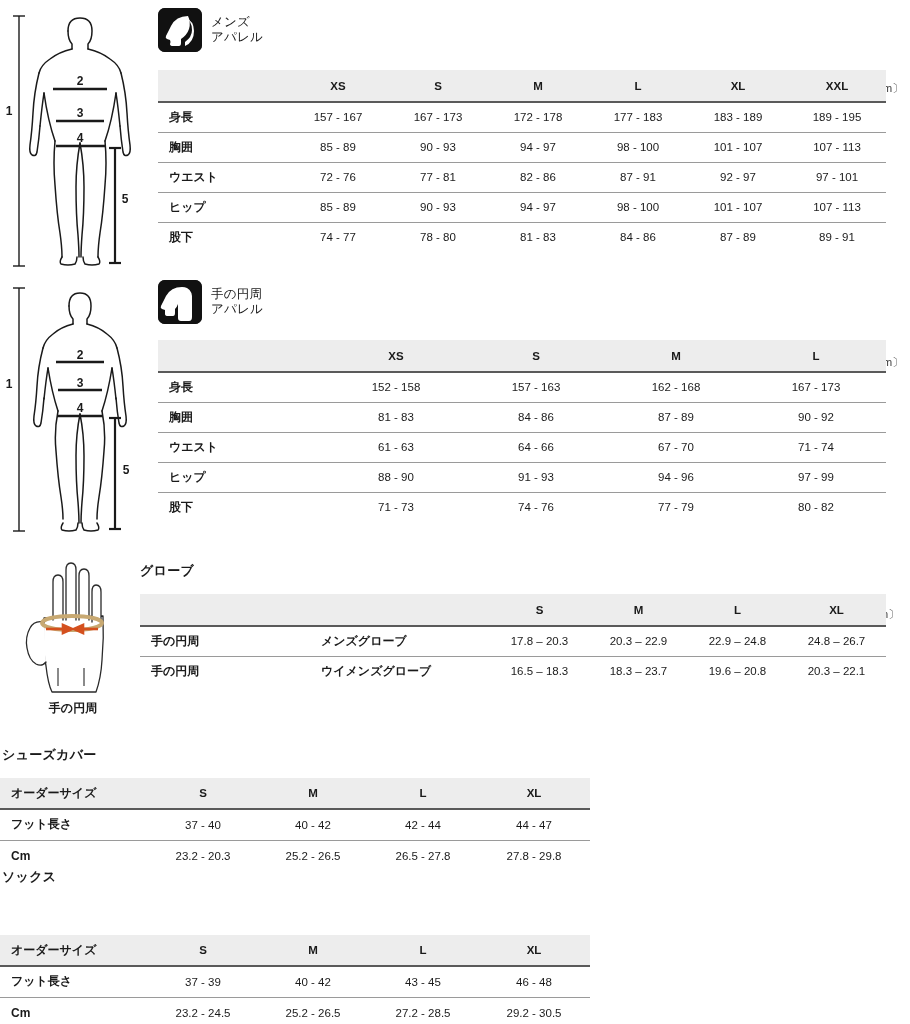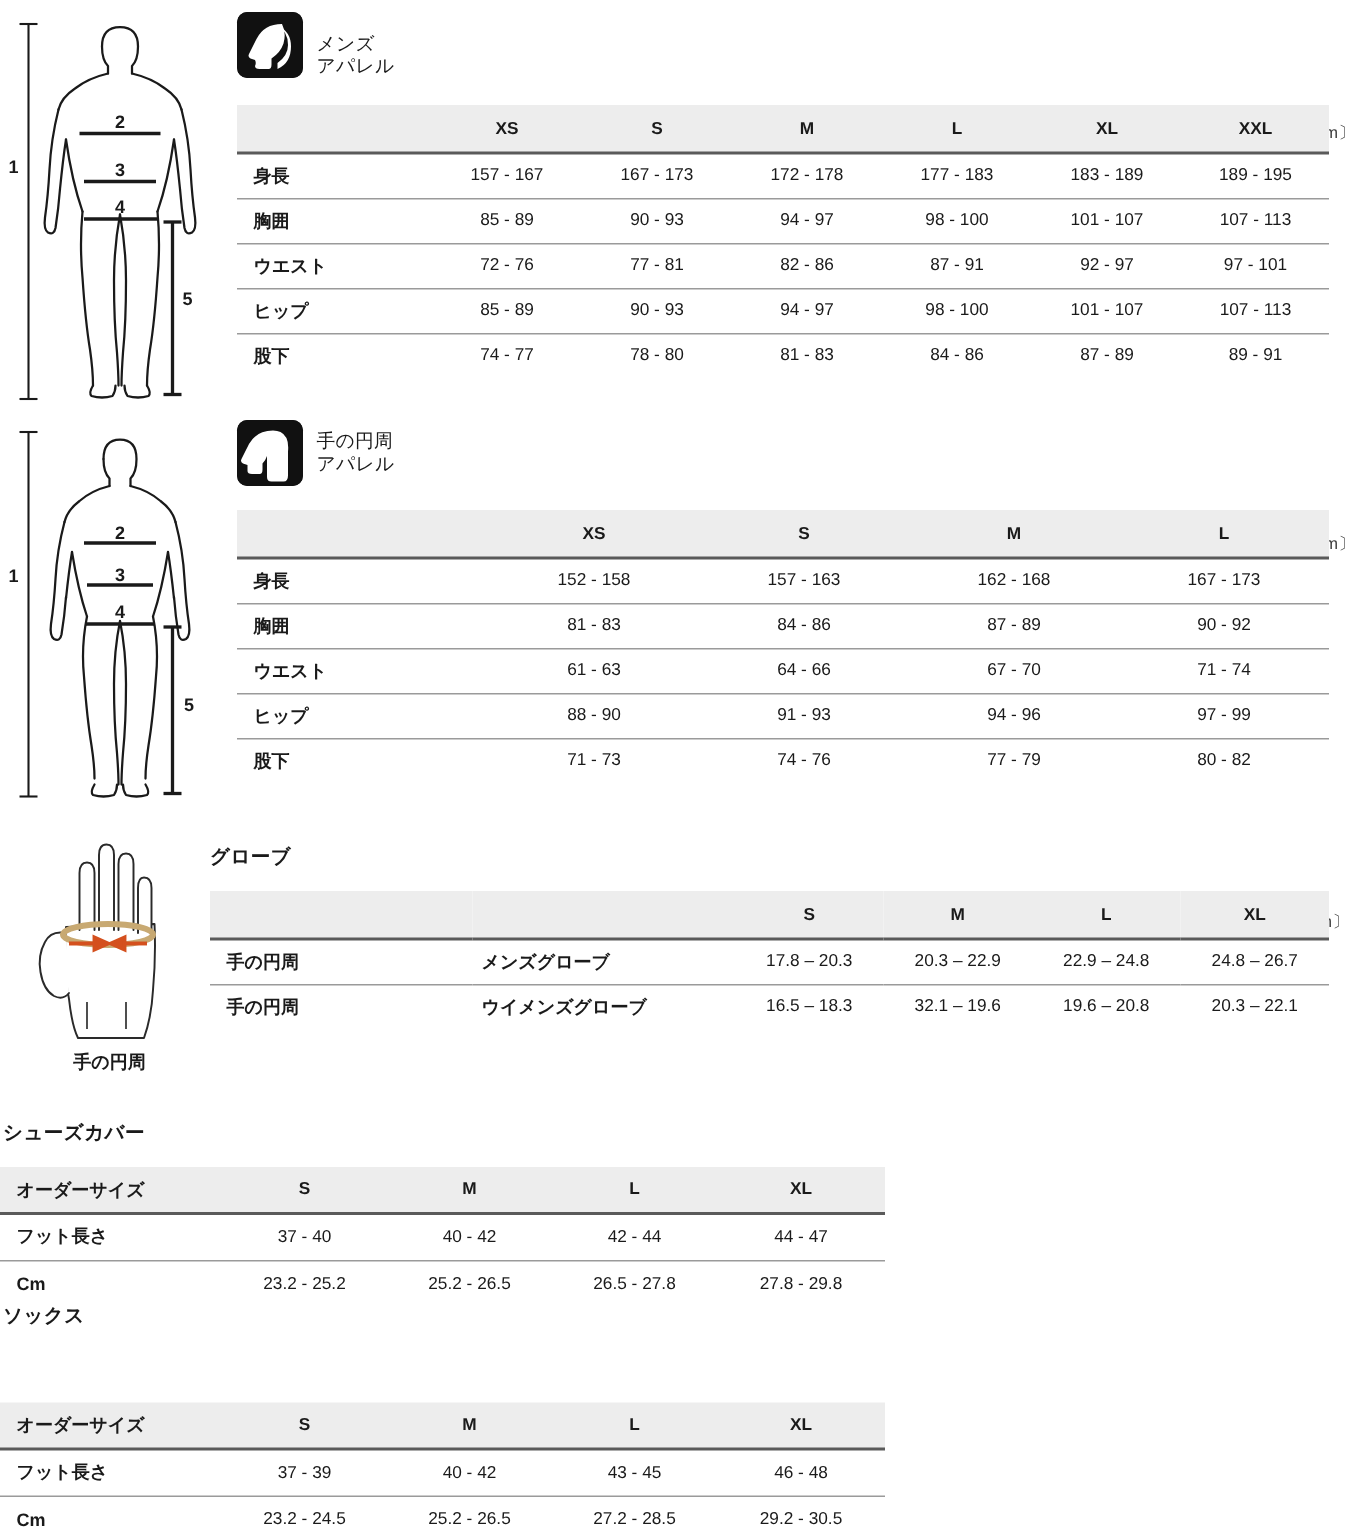--- a/index.html
+++ b/index.html
@@ -238,21 +238,21 @@
       </g>
 
       <g stroke="#2a2a2a" stroke-width="1.1" fill="none">
         <path d="M50,112 l0,18"></path>
         <path d="M76,112 l0,18"></path>
       </g>
     </svg>
   </div>
   <div class="hand-caption" style="left:8px; top:700px; width:130px;">手の円周</div>
 
-  <div class="badge-group" style="left:158px; top:8px;align-items:flex-end;">
+  <div class="badge-group" style="left:158px; top:8px;">
     <span class="badge">
       <svg width="44" height="44" viewBox="0 0 44 44" xmlns="http://www.w3.org/2000/svg">
         <rect width="44" height="44" rx="7" fill="#111111"></rect>
         <path d="M30,8 q-12,0 -17,10 q-3,6 -5,10 q-1,2 1,3 l3,1 q1,2 0,4 q0,2 3,2 l6,0 q2,0 2,-3 l0,-4 q6,-4 8,-10 q2,-7 -1,-13 z" fill="#ffffff"></path>
         <path d="M27,9 q9,4 9,14 q0,11 -9,15 l0,-4 q7,-5 7,-12 q0,-9 -7,-13 z" fill="#ffffff"></path>
       </svg>
     </span>
     <span class="badge-label">メンズ
 アパレル</span>
   </div>
@@ -427,21 +427,21 @@
           <td class="sublab">メンズグローブ</td>
           <td>17.8 – 20.3</td>
           <td>20.3 – 22.9</td>
           <td>22.9 – 24.8</td>
           <td>24.8 – 26.7</td>
         </tr>
         <tr>
           <td class="rowlab">手の円周</td>
           <td class="sublab">ウイメンズグローブ</td>
           <td>16.5 – 18.3</td>
-          <td>32.1 – 19.6</td>
+          <td>18.3 – 23.7</td>
           <td>19.6 – 20.8</td>
           <td>20.3 – 22.1</td>
         </tr>
       </tbody>
   </table>
 
   <div class="sec-title" style="left:2px; top:746px;text-align:right;">シューズカバー</div>
   <div class="unit" style="left:557px; top:748px;">〔cm〕</div>
 
   <table class="sz small" id="shoecover-table" style="left:0px; top:778px; width:590px;">
@@ -464,21 +464,21 @@
     <tbody>
         <tr>
           <td class="rowlab">フット長さ</td>
           <td>37 - 40</td>
           <td>40 - 42</td>
           <td>42 - 44</td>
           <td>44 - 47</td>
         </tr>
         <tr>
           <td class="rowlab">Cm</td>
-          <td>23.2 - 25.2</td>
+          <td>23.2 - 20.3</td>
           <td>25.2 - 26.5</td>
           <td>26.5 - 27.8</td>
           <td>27.8 - 29.8</td>
         </tr>
       </tbody>
   </table>
 
   <div class="sec-title" style="left:2px; top:868px;">ソックス</div>
   <div class="unit" style="left:557px; top:905px;">〔cm〕</div>
 

